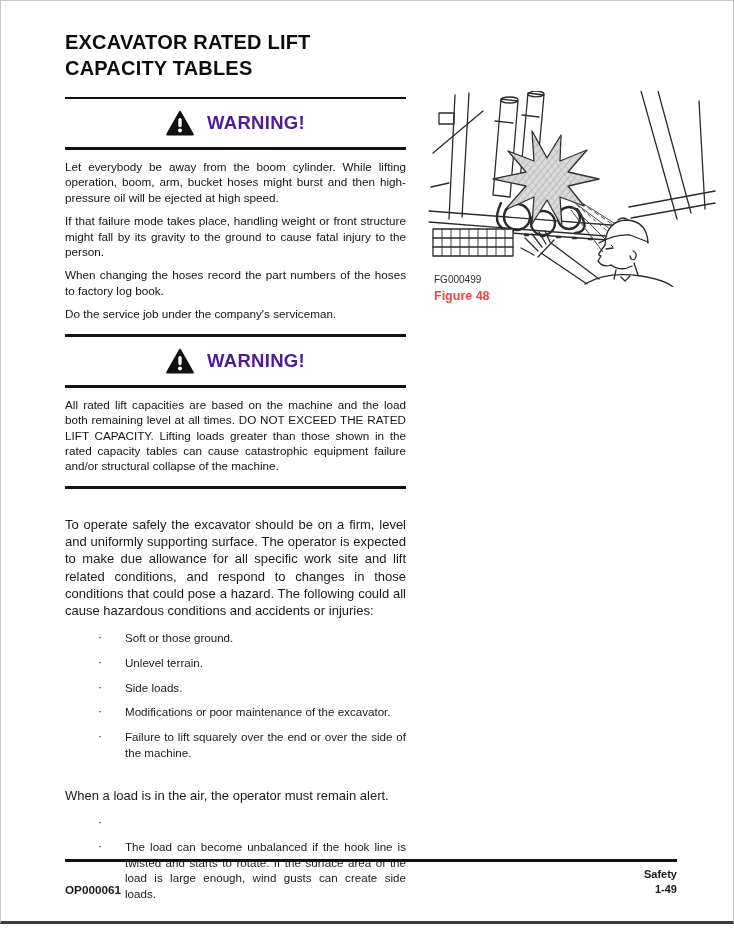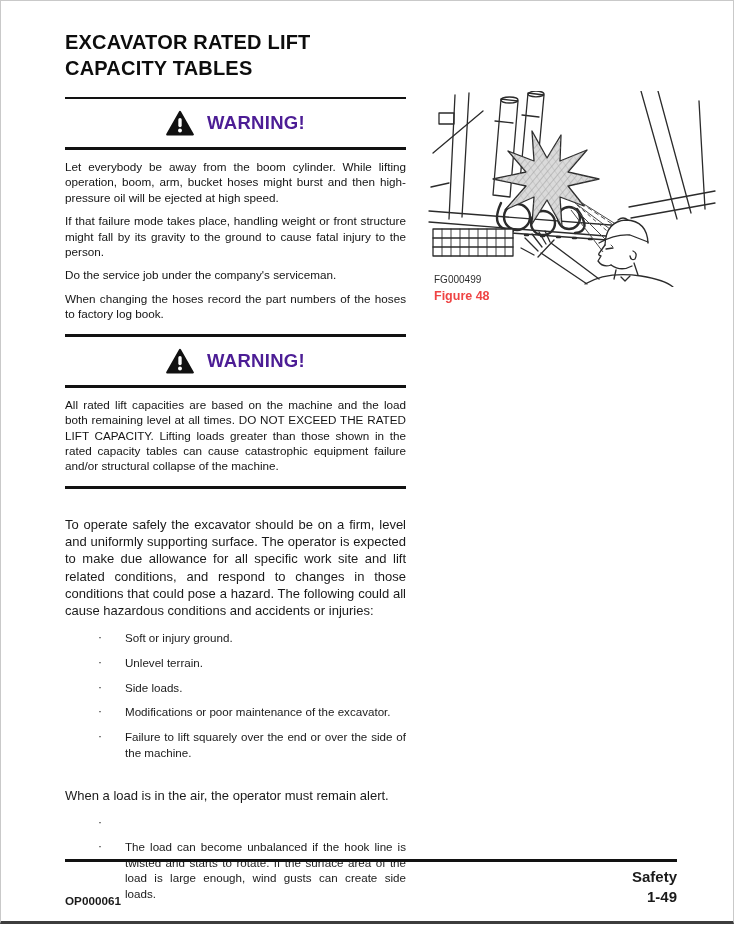--- a/index.html
+++ b/index.html
@@ -31,21 +31,21 @@
   .note { font-size:11.6px; line-height:1.33; margin:13px 0 11px; }
 
   .figure { position:absolute; left:424px; top:90px; width:292px; height:215px; }
   .figure svg { display:block; }
   .fig-code  { position:absolute; left:9px; top:183px; font-size:10px; color:#2e2e2e; }
   .fig-label { position:absolute; left:9px; top:198px; font-size:12.5px; font-weight:700; color:#ef4444; }
 
   .footer { position:absolute; left:64px; top:858px; width:612px; }
   .footer-row { display:flex; justify-content:space-between; margin-top:5px;align-items:flex-end; }
   .doc-code { font-size:11.7px; font-weight:700; }
-  .page-info { text-align:right; font-size:15px; font-weight:700; line-height:1.32; }
+  .page-info { text-align:right; font-size:11px; font-weight:700; line-height:1.32; }
 
   .watermark {
     position:absolute; right:8px; top:920px;
     font-family:"DejaVu Sans Mono", monospace; font-weight:700;
     font-size:14.5px; letter-spacing:0.5px; color:#1d3a5e;
     text-decoration:none;
   }
 </style>
 </head>
 <body>
@@ -66,22 +66,22 @@
           <circle cx="50" cy="73" r="7" fill="#fff"></circle>
         </svg>
       </span>
       <span class="txt">WARNING!</span>
     </div>
     <div class="rule-thick"></div>
 
     <div class="warn-text">
       <p>Let everybody be away from the boom cylinder. While lifting operation, boom, arm, bucket hoses might burst and then high-pressure oil will be ejected at high speed.</p>
       <p>If that failure mode takes place, handling weight or front structure might fall by its gravity to the ground to cause fatal injury to the person.</p>
+      <p>When changing the hoses record the part numbers of the hoses to factory log book.</p>
       <p>Do the service job under the company's serviceman.</p>
-      <p>When changing the hoses record the part numbers of the hoses to factory log book.</p>
     </div>
     <div class="rule-thick"></div>
 
     <div class="warn-head">
       <span class="tri">
         <svg viewBox="0 0 100 92" width="28" height="26" aria-hidden="true">
           <path d="M50 6 L96 87 L4 87 Z" fill="#111" stroke="#111" stroke-width="7" stroke-linejoin="round"></path>
           <rect x="44" y="28" width="12" height="33" rx="6" fill="#fff"></rect>
           <circle cx="50" cy="73" r="7" fill="#fff"></circle>
         </svg>
@@ -93,21 +93,21 @@
     <div class="warn-text">
       <p>All rated lift capacities are based on the machine and the load both remaining level at all times. DO NOT EXCEED THE RATED LIFT CAPACITY. Lifting loads greater than those shown in the rated capacity tables can cause catastrophic equipment failure and/or structural collapse of the machine.</p>
     </div>
     <div class="rule-thick"></div>
 
     <div class="body-text">
       <p>To operate safely the excavator should be on a firm, level and uniformly supporting surface. The operator is expected to make due allowance for all specific work site and lift related conditions, and respond to changes in those conditions that could pose a hazard. The following could all cause hazardous conditions and accidents or injuries:</p>
 
       <div class="bullet">
         <span class="dot">·</span>
-        <span class="bt">Soft or injury ground.</span>
+        <span class="bt">Soft or those ground.</span>
       </div>
       <div class="bullet">
         <span class="dot">·</span>
         <span class="bt">Unlevel terrain.</span>
       </div>
       <div class="bullet">
         <span class="dot">·</span>
         <span class="bt">Side loads.</span>
       </div>
       <div class="bullet">

